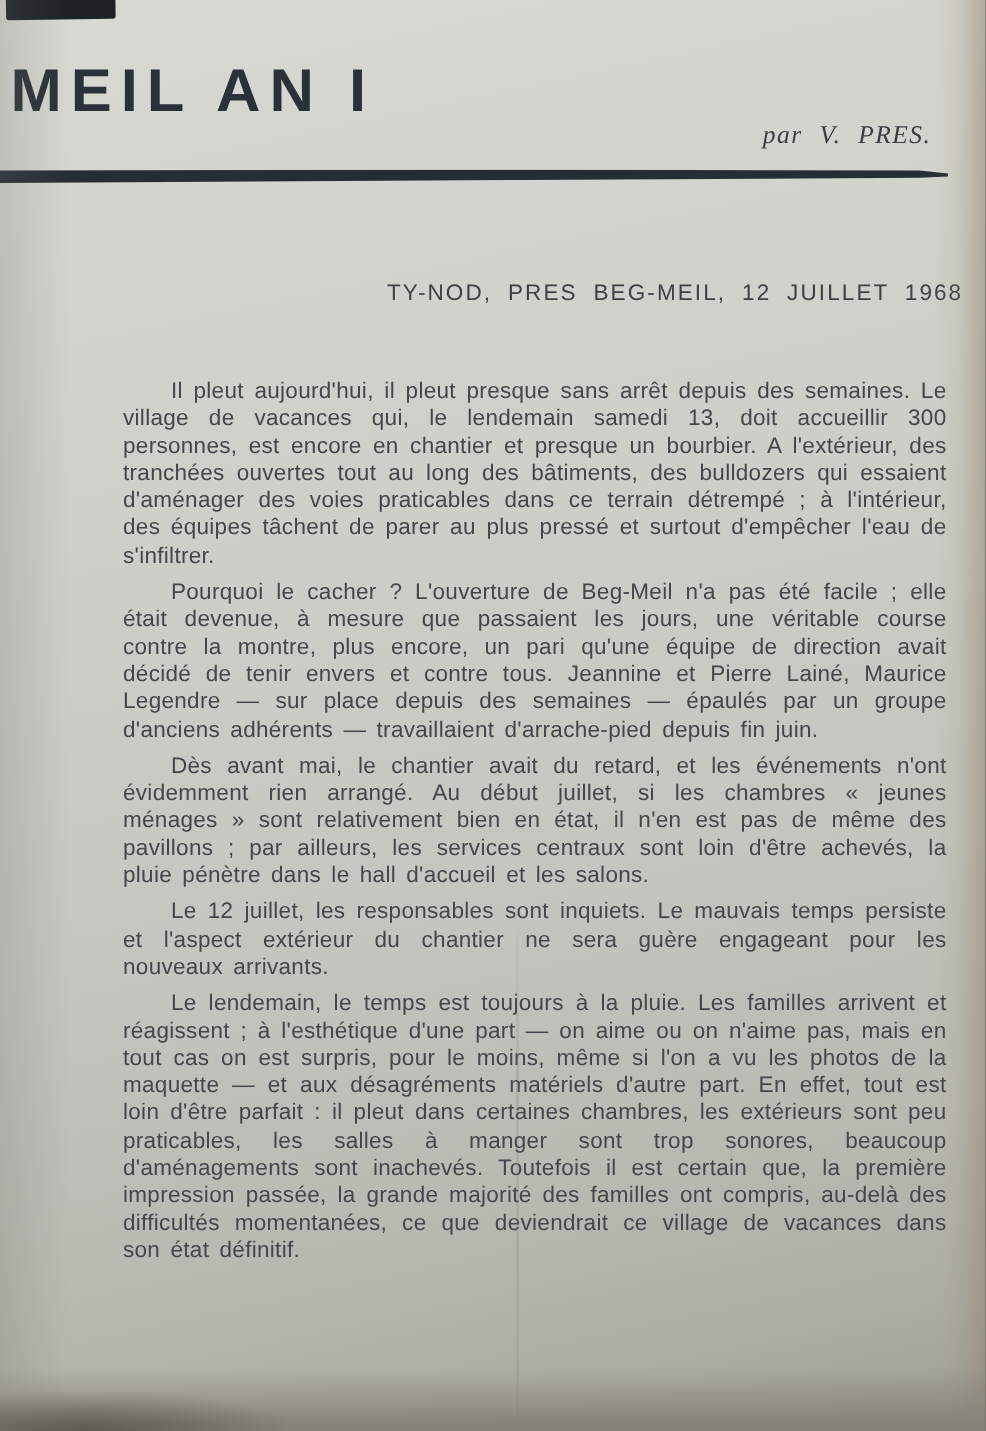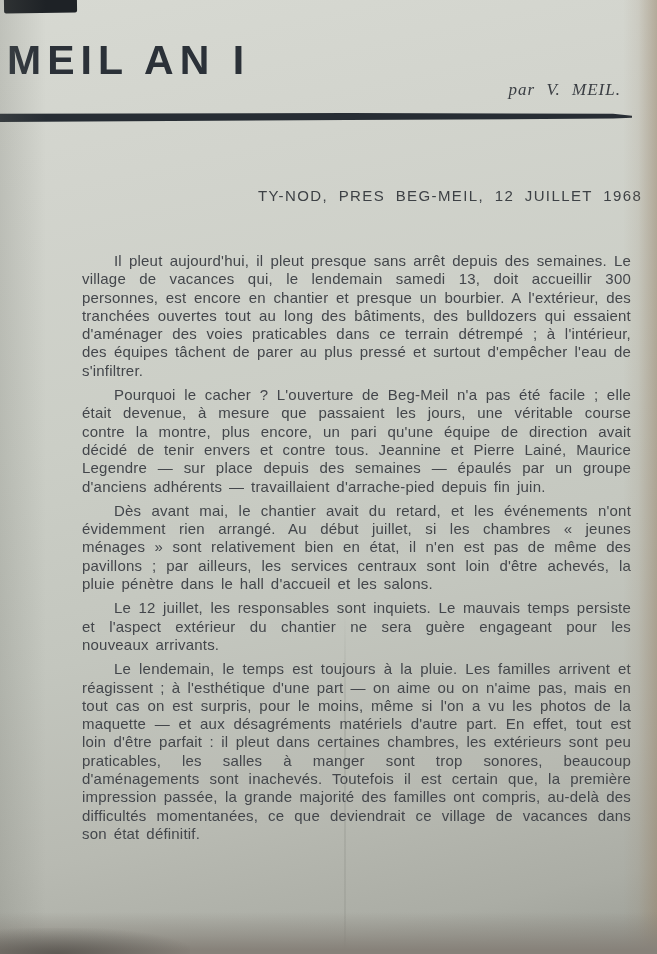--- a/index.html
+++ b/index.html
@@ -129,21 +129,21 @@
 </style>
 </head>
 <body>
 
 <div class="page">
 
   <div class="corner-tab"></div>
 
   <h1 class="title">MEIL AN I</h1>
 
-  <div class="byline">par V. MEIL.</div>
+  <div class="byline">par V. PRES.</div>
 
   <div class="rule"></div>
 
   <div class="dateline">TY-NOD, PRES BEG-MEIL, 12 JUILLET 1968</div>
 
   <div class="article">
     <p>Il pleut aujourd'hui, il pleut presque sans arrêt depuis des semaines. Le village de vacances qui, le lendemain samedi 13, doit accueillir 300 personnes, est encore en chantier et presque un bourbier. A l'extérieur, des tranchées ouvertes tout au long des bâtiments, des bulldozers qui essaient d'aménager des voies praticables dans ce terrain détrempé ; à l'intérieur, des équipes tâchent de parer au plus pressé et surtout d'empêcher l'eau de s'infiltrer.</p>
     <p>Pourquoi le cacher ? L'ouverture de Beg-Meil n'a pas été facile ; elle était devenue, à mesure que passaient les jours, une véritable course contre la montre, plus encore, un pari qu'une équipe de direction avait décidé de tenir envers et contre tous. Jeannine et Pierre Lainé, Maurice Legendre — sur place depuis des semaines — épaulés par un groupe d'anciens adhérents — travaillaient d'arrache-pied depuis fin juin.</p>
     <p>Dès avant mai, le chantier avait du retard, et les événements n'ont évidemment rien arrangé. Au début juillet, si les chambres « jeunes ménages » sont relativement bien en état, il n'en est pas de même des pavillons ; par ailleurs, les services centraux sont loin d'être achevés, la pluie pénètre dans le hall d'accueil et les salons.</p>
     <p>Le 12 juillet, les responsables sont inquiets. Le mauvais temps persiste et l'aspect extérieur du chantier ne sera guère engageant pour les nouveaux arrivants.</p>

